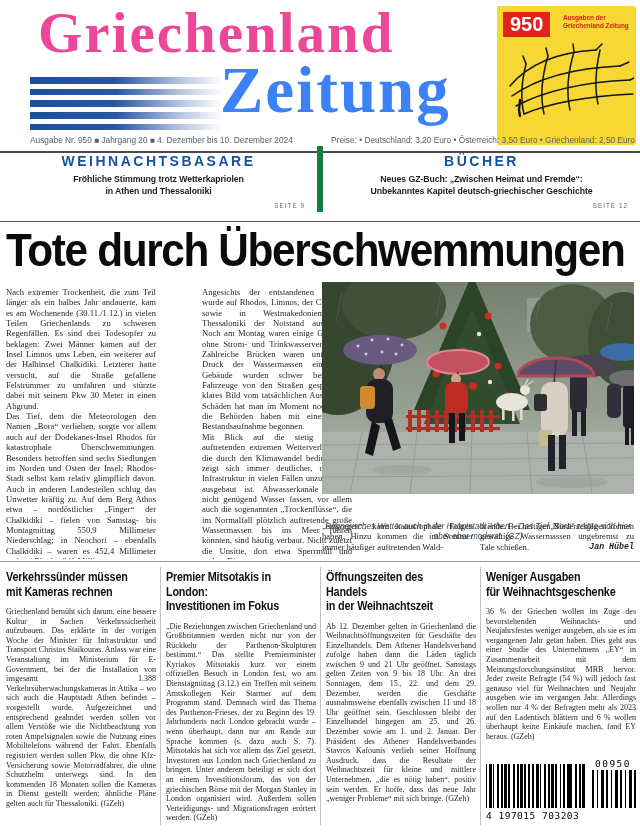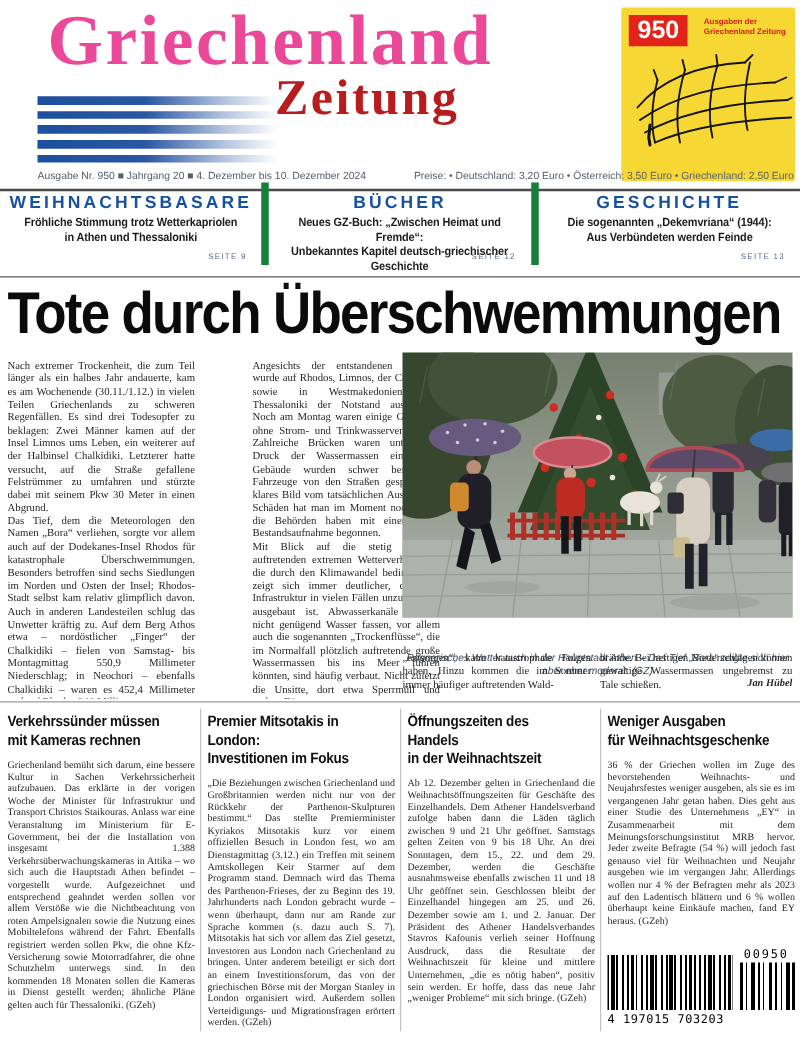--- a/index.html
+++ b/index.html
@@ -10,21 +10,21 @@
   }
   
   .brand1{
     position:absolute;left:38px;top:4px;
     font-family:"Liberation Serif",serif;font-weight:bold;
     font-size:57px;line-height:1;color:#ec4899;letter-spacing:2px;white-space:nowrap;
   }
   .brand2{
     position:absolute;left:220px;top:58px;
     font-family:"Liberation Serif",serif;font-weight:bold;
-    font-size:40px;line-height:1;color:#b91c1c;letter-spacing:2px;white-space:nowrap;
+    font-size:65px;line-height:1;color:#3b82f6;letter-spacing:2px;white-space:nowrap;
   }
   .stripes{position:absolute;left:30px;top:77px;width:192px;}
   .stripes span{
     display:block;height:6.5px;margin-bottom:5.2px;
     background:linear-gradient(90deg,#1d4f9e 0%,#2a57a3 45%,rgba(42,87,163,0.35) 78%,rgba(42,87,163,0) 100%);
   }
   .anniv{
     position:absolute;left:497px;top:6px;width:139px;height:139px;
     background:#f7d733;border-radius:2px;
   }
@@ -72,21 +72,21 @@
     white-space:nowrap;transform:scaleX(0.9);transform-origin:left top;
   }
   .col{
     position:absolute;text-align:justify;white-space:pre-line;
     font-size:8.6px;line-height:10.35px;overflow:hidden;color:#282624;
   }
   .lead-col1{left:6px;top:287px;width:150px;height:272px;}
   .lead-col2{left:164px;top:287px;width:150px;height:272px;margin-left:38px;}
   .lead-col3{left:322px;top:521px;width:151px;height:38px;}
   .lead-col4{left:480px;top:521px;width:154px;height:38px;}
-  .author{float:right;font-weight:bold;font-style:italic;font-family:Liberation Serif, serif;font-size:8.3px;}
+  .author{float:right;font-weight:bold;font-style:italic;font-family:Liberation Mono, monospace;font-size:8.3px;}
   .photo{
     position:absolute;left:322px;top:282px;width:312px;height:212px;margin:0;
     overflow:hidden;background:#8a9184;
   }
   .caption{
     position:absolute;left:322px;top:498px;width:312px;
     font-style:italic;font-family:"Liberation Sans",sans-serif;
     font-size:8.2px;line-height:10px;color:#3f4f63;text-align:center;margin-top:24px;
   }
   .rule-mid{position:absolute;left:0;top:561px;width:640px;height:1px;background:#9b9b9b;}
@@ -168,26 +168,20 @@
       <div class="t-text">Fröhliche Stimmung trotz Wetterkapriolen
 in Athen und Thessaloniki</div>
       <div class="t-page">SEITE 9</div>
     </div>
     <div class="t-cell">
       <div class="t-kicker">BÜCHER</div>
       <div class="t-text">Neues GZ-Buch: „Zwischen Heimat und Fremde“:
 Unbekanntes Kapitel deutsch-griechischer Geschichte</div>
       <div class="t-page">SEITE 12</div>
     </div>
-    <div class="t-cell">
-      <div class="t-kicker">GESCHICHTE</div>
-      <div class="t-text">Die sogenannten „Dekemvriana“ (1944):
-Aus Verbündeten werden Feinde</div>
-      <div class="t-page">SEITE 13</div>
-    </div>
   </div>
   <div class="rule-thin"></div>
 
   <h1 class="headline">Tote durch Überschwemmungen</h1>
   <div class="col lead-col1">Nach extremer Trockenheit, die zum Teil länger als ein halbes Jahr andauerte, kam es am Wochenende (30.11./1.12.) in vielen Teilen Griechenlands zu schweren Regenfällen. Es sind drei Todesopfer zu beklagen: Zwei Männer kamen auf der Insel Limnos ums Leben, ein weiterer auf der Halbinsel Chalkidiki. Letzterer hatte versucht, auf die Straße gefallene Felstrümmer zu umfahren und stürzte dabei mit seinem Pkw 30 Meter in einen Abgrund.
 Das Tief, dem die Meteorologen den Namen „Bora“ verliehen, sorgte vor allem auch auf der Dodekanes-Insel Rhodos für katastrophale Überschwemmungen. Besonders betroffen sind sechs Siedlungen im Norden und Osten der Insel; Rhodos-Stadt selbst kam relativ glimpflich davon. Auch in anderen Landesteilen schlug das Unwetter kräftig zu. Auf dem Berg Athos etwa – nordöstlicher „Finger“ der Chalkidiki – fielen von Samstag- bis Montagmittag 550,9 Millimeter Niederschlag; in Neochori – ebenfalls Chalkidiki – waren es 452,4 Millimeter und auf Rhodos 341 Millimeter.</div>
   <div class="col lead-col2">Angesichts der entstandenen Schäden wurde auf Rhodos, Limnos, der Chalkidiki sowie in Westmakedonien und Thessaloniki der Notstand ausgerufen. Noch am Montag waren einige Gegenden ohne Strom- und Trinkwasserversorgung. Zahlreiche Brücken waren unter dem Druck der Wassermassen eingestürzt, Gebäude wurden schwer beschädigt, Fahrzeuge von den Straßen gespült. Ein klares Bild vom tatsächlichen Ausmaß der Schäden hat man im Moment noch nicht, die Behörden haben mit einer ersten Bestandsaufnahme begonnen.
 Mit Blick auf die stetig häufiger auftretenden extremen Wetterverhältnisse, die durch den Klimawandel bedingt sind, zeigt sich immer deutlicher, dass die Infrastruktur in vielen Fällen unzureichend ausgebaut ist. Abwasserkanäle können nicht genügend Wasser fassen, vor allem auch die sogenannten „Trockenflüsse“, die im Normalfall plötzlich auftretende große Wassermassen bis ins Meer führen könnten, sind häufig verbaut. Nicht zuletzt die Unsitte, dort etwa Sperrmüll und andere Dinge zu</div>
 
   <figure class="photo">

